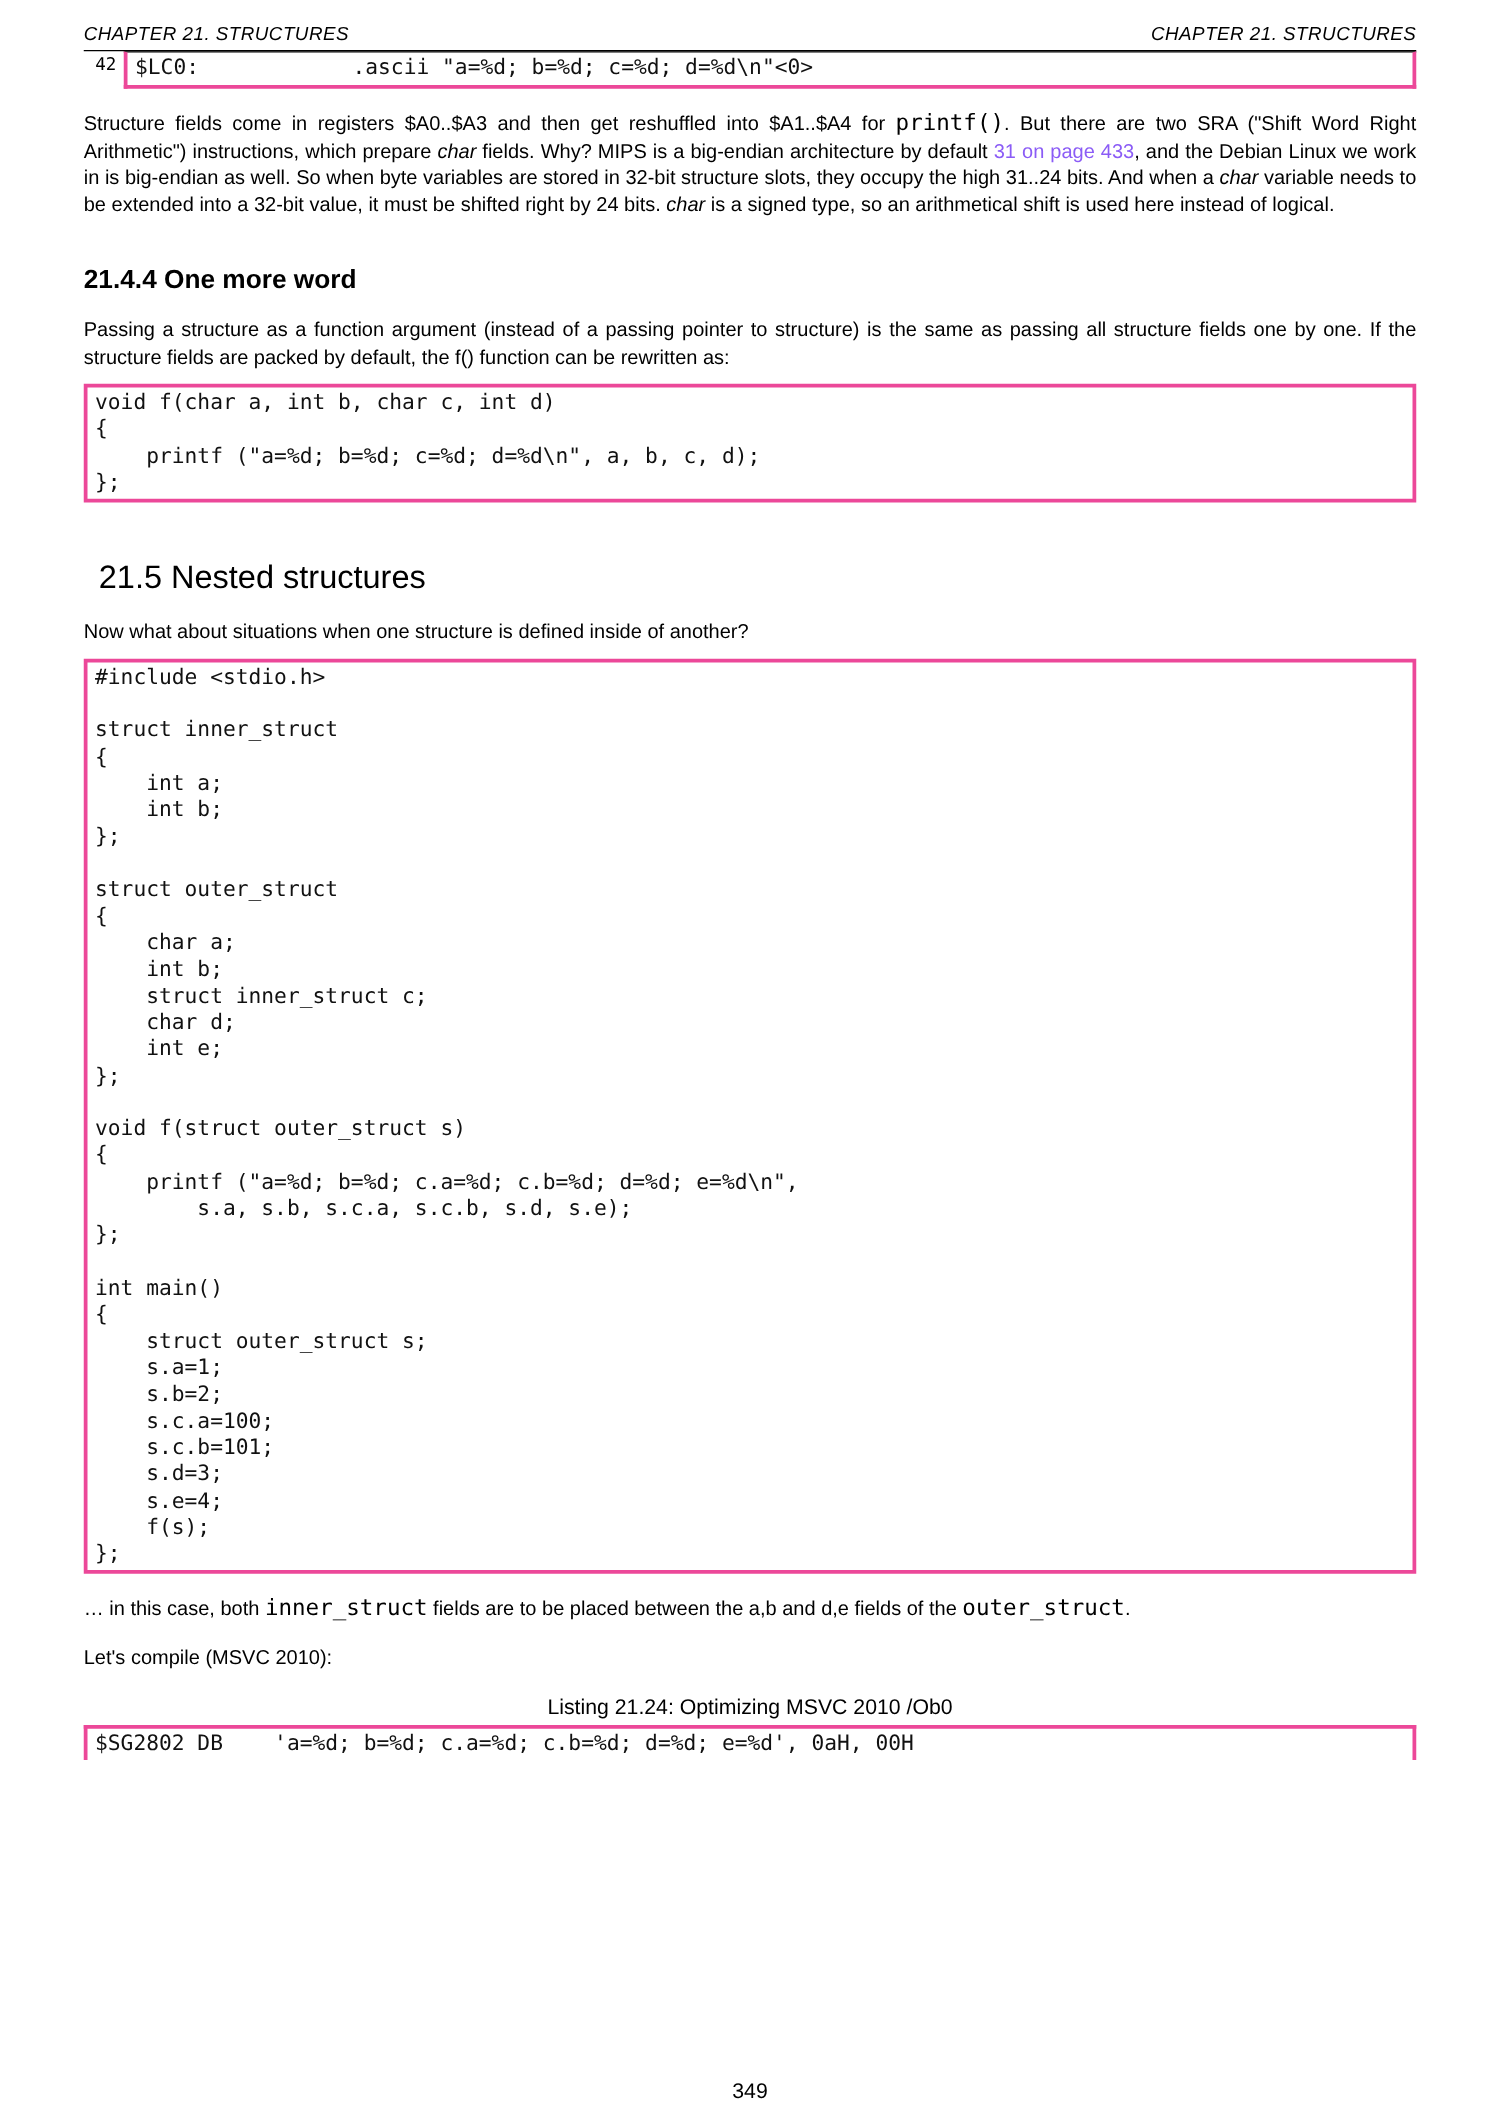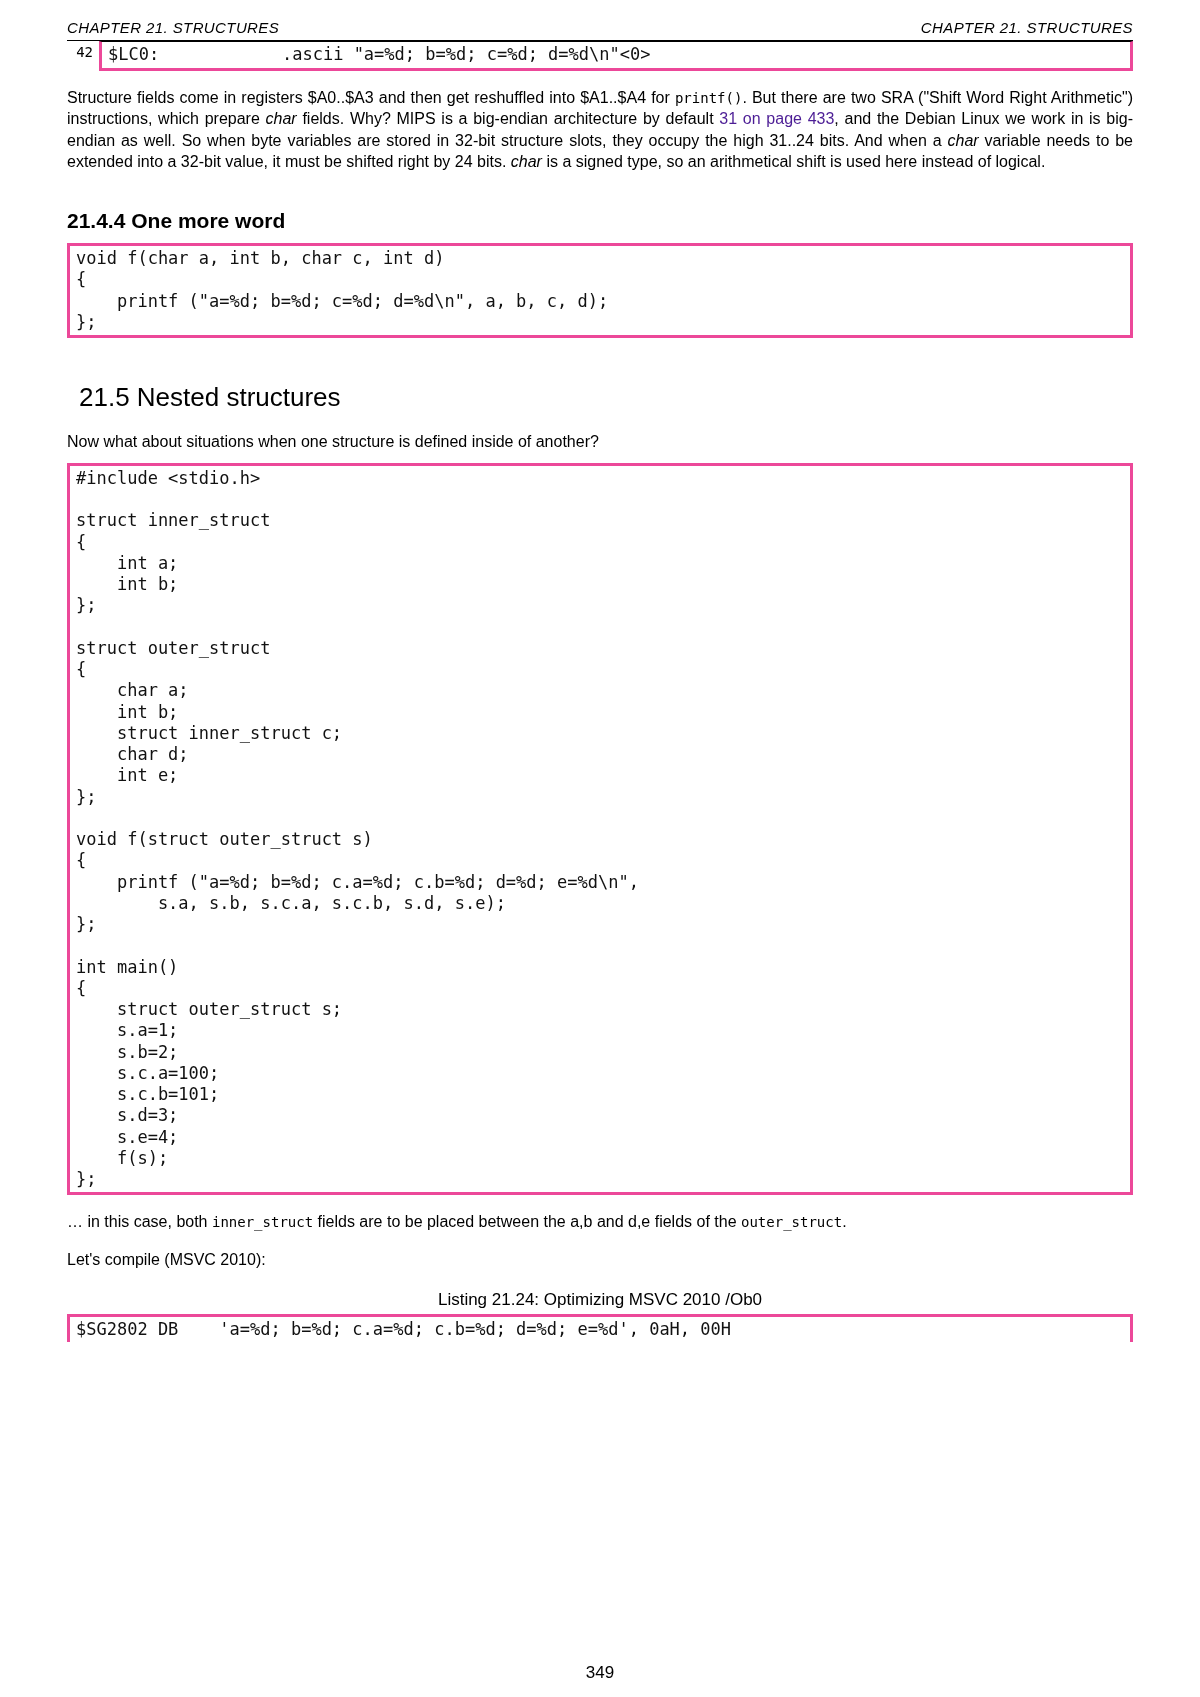--- a/index.html
+++ b/index.html
@@ -55,24 +55,24 @@
   .code-cont-row .code-box {
     border-top: 1px solid #000;
     flex: 1;
   }
   p.para {
     text-align: justify;
     margin: 16px 0 10px 0;
   }
   .mono {
     font-family: "DejaVu Sans Mono", "Courier New", monospace;
-    font-size: 14px;
+    font-size: 18px;
   }
   a.ref {
-    color: #4c1d95;
+    color: #8b5cf6;
     text-decoration: none;
   }
   h3.subsec {
     font-size: 21px;
     font-weight: 700;
     margin: 34px 0 8px 0;
   }
   h2.sec {
     font-size: 26px;
     font-weight: 400;
@@ -105,20 +105,21 @@
     <div class="lineno">42</div>
     <div class="code-box">$LC0:            .ascii "a=%d; b=%d; c=%d; d=%d\n"&lt;0&gt;</div>
   </div>
 
   <p class="para">
     <span>Structure fields come in registers $A0..$A3 and then get reshuffled into $A1..$A4 for </span><span class="mono">printf()</span><span>.   But there are two SRA ("Shift Word Right Arithmetic") instructions, which prepare </span><em>char</em><span> fields.  Why?  MIPS is a big-endian architecture by default </span><a class="ref" href="#">31 on page 433</a><span>, and the Debian Linux we work in is big-endian as well.   So when byte variables are stored in 32-bit structure slots, they occupy the high 31..24 bits.   And when a </span><em>char</em><span> variable needs to be extended into a 32-bit value, it must be shifted right by 24 bits.   </span><em>char</em><span> is a signed type, so an arithmetical shift is used here instead of logical.</span>
   </p>
 
   <h3 class="subsec">21.4.4   One more word</h3>
 
+  <p class="para">Passing a structure as a function argument (instead of a passing pointer to structure) is the same as passing all structure fields one by one.   If the structure fields are packed by default, the f() function can be rewritten as:</p>
 
   <div class="code-box">void f(char a, int b, char c, int d)
 {
     printf ("a=%d; b=%d; c=%d; d=%d\n", a, b, c, d);
 };</div>
 
 
   <h2 class="sec">21.5    Nested structures</h2>
 
   <p class="para">Now what about situations when one structure is defined inside of another?</p>

